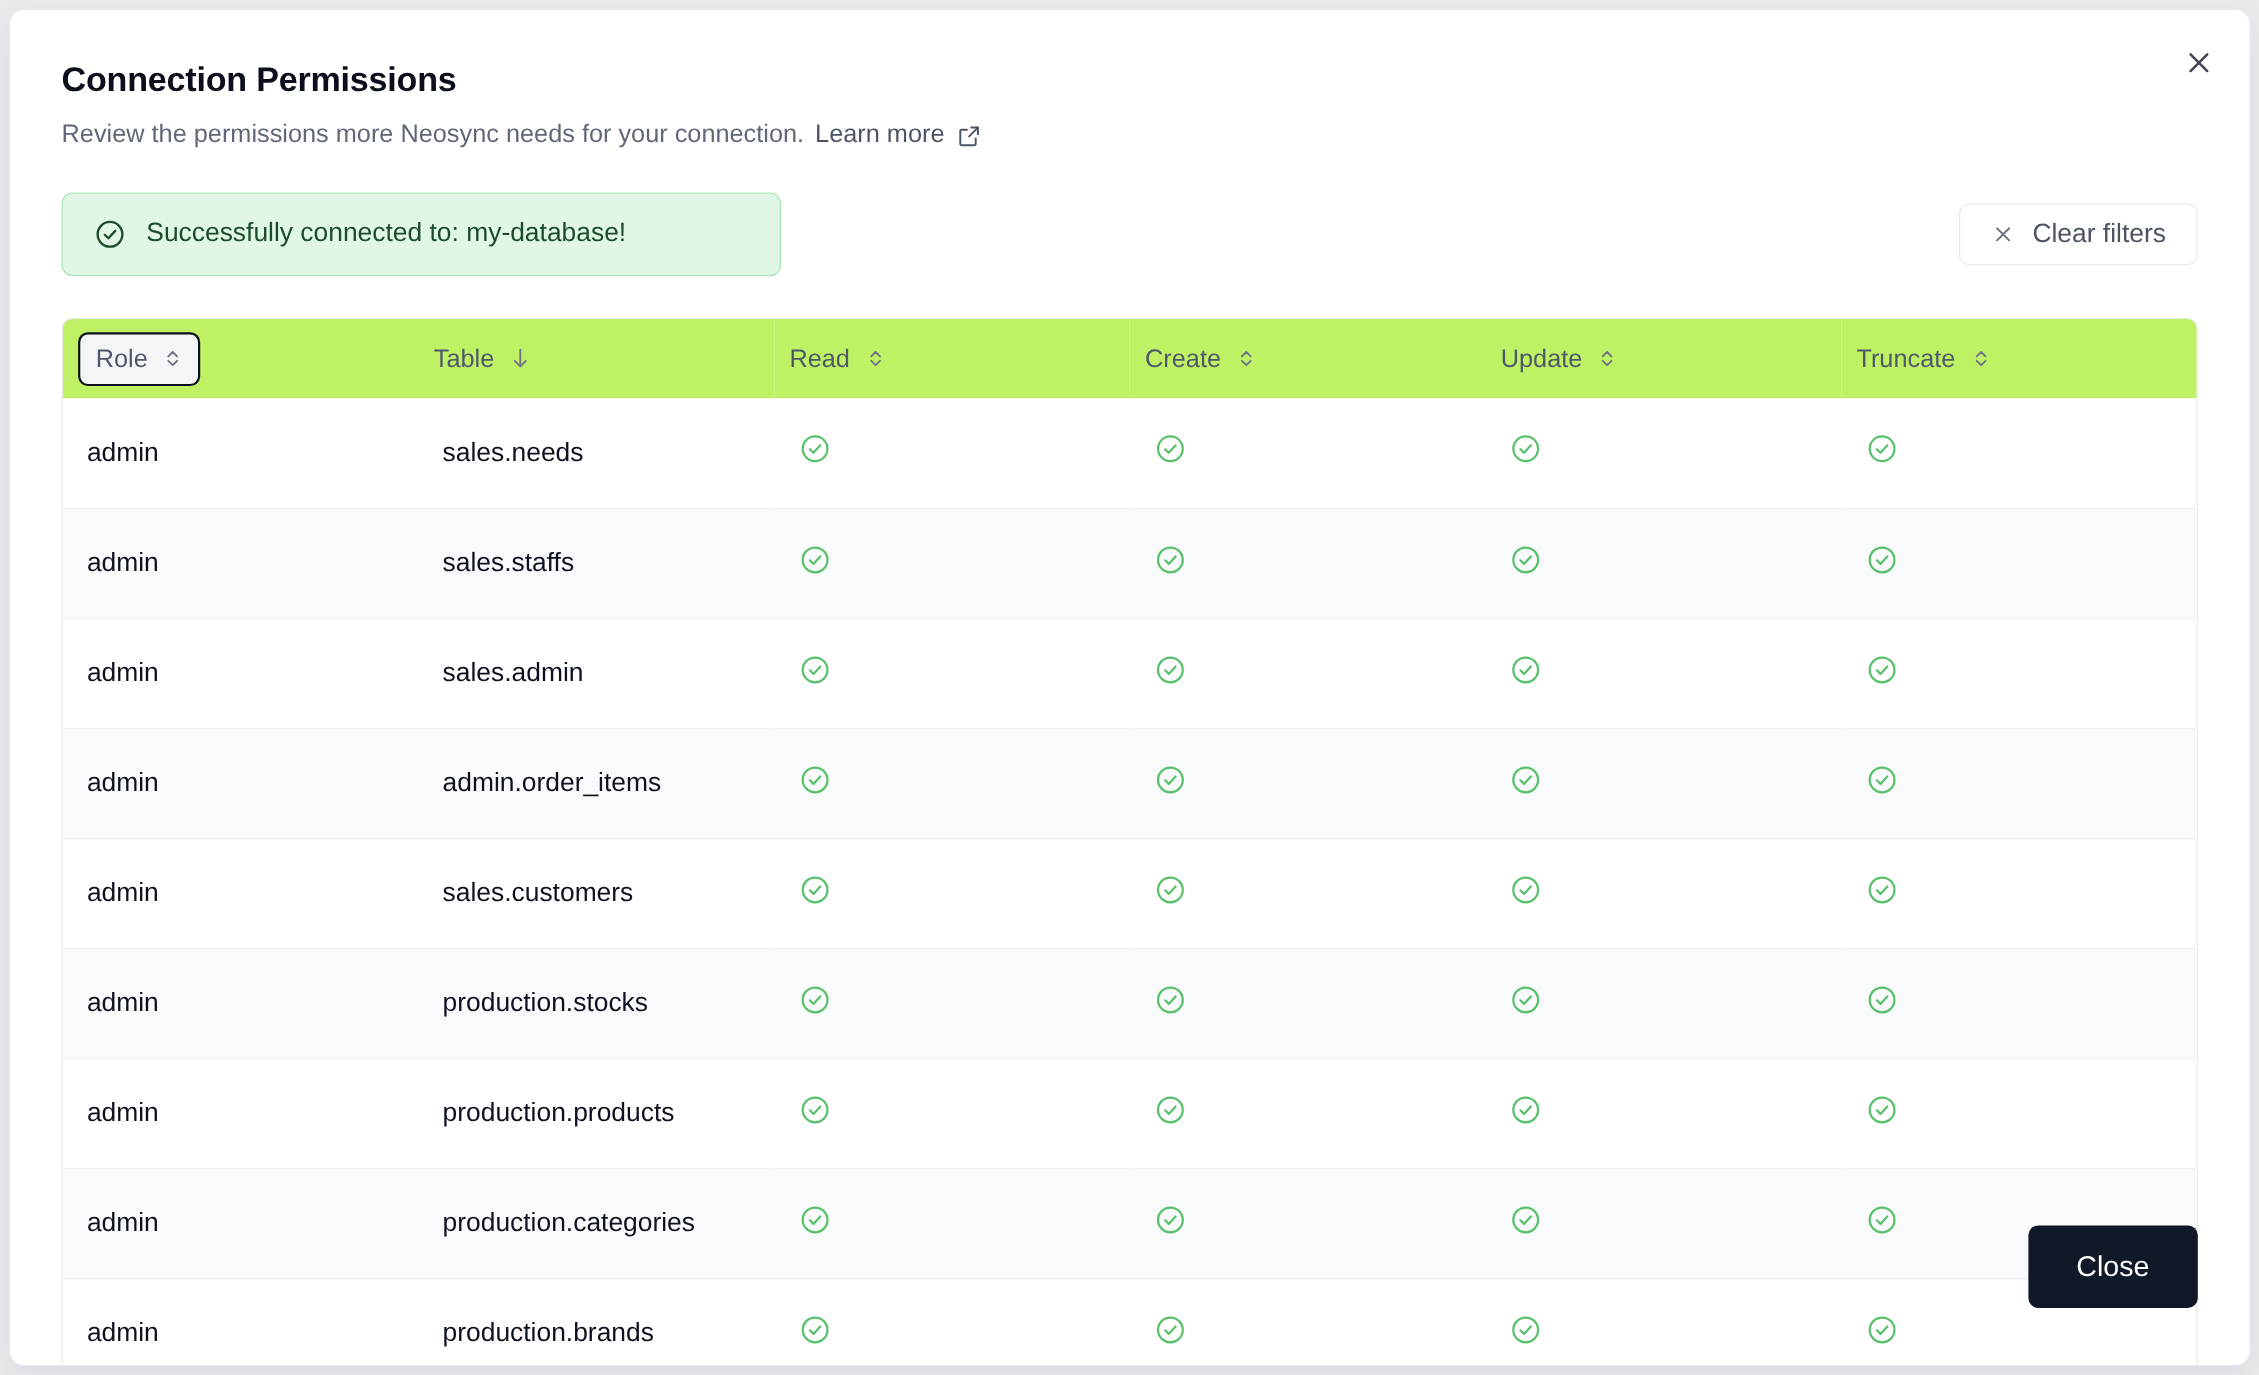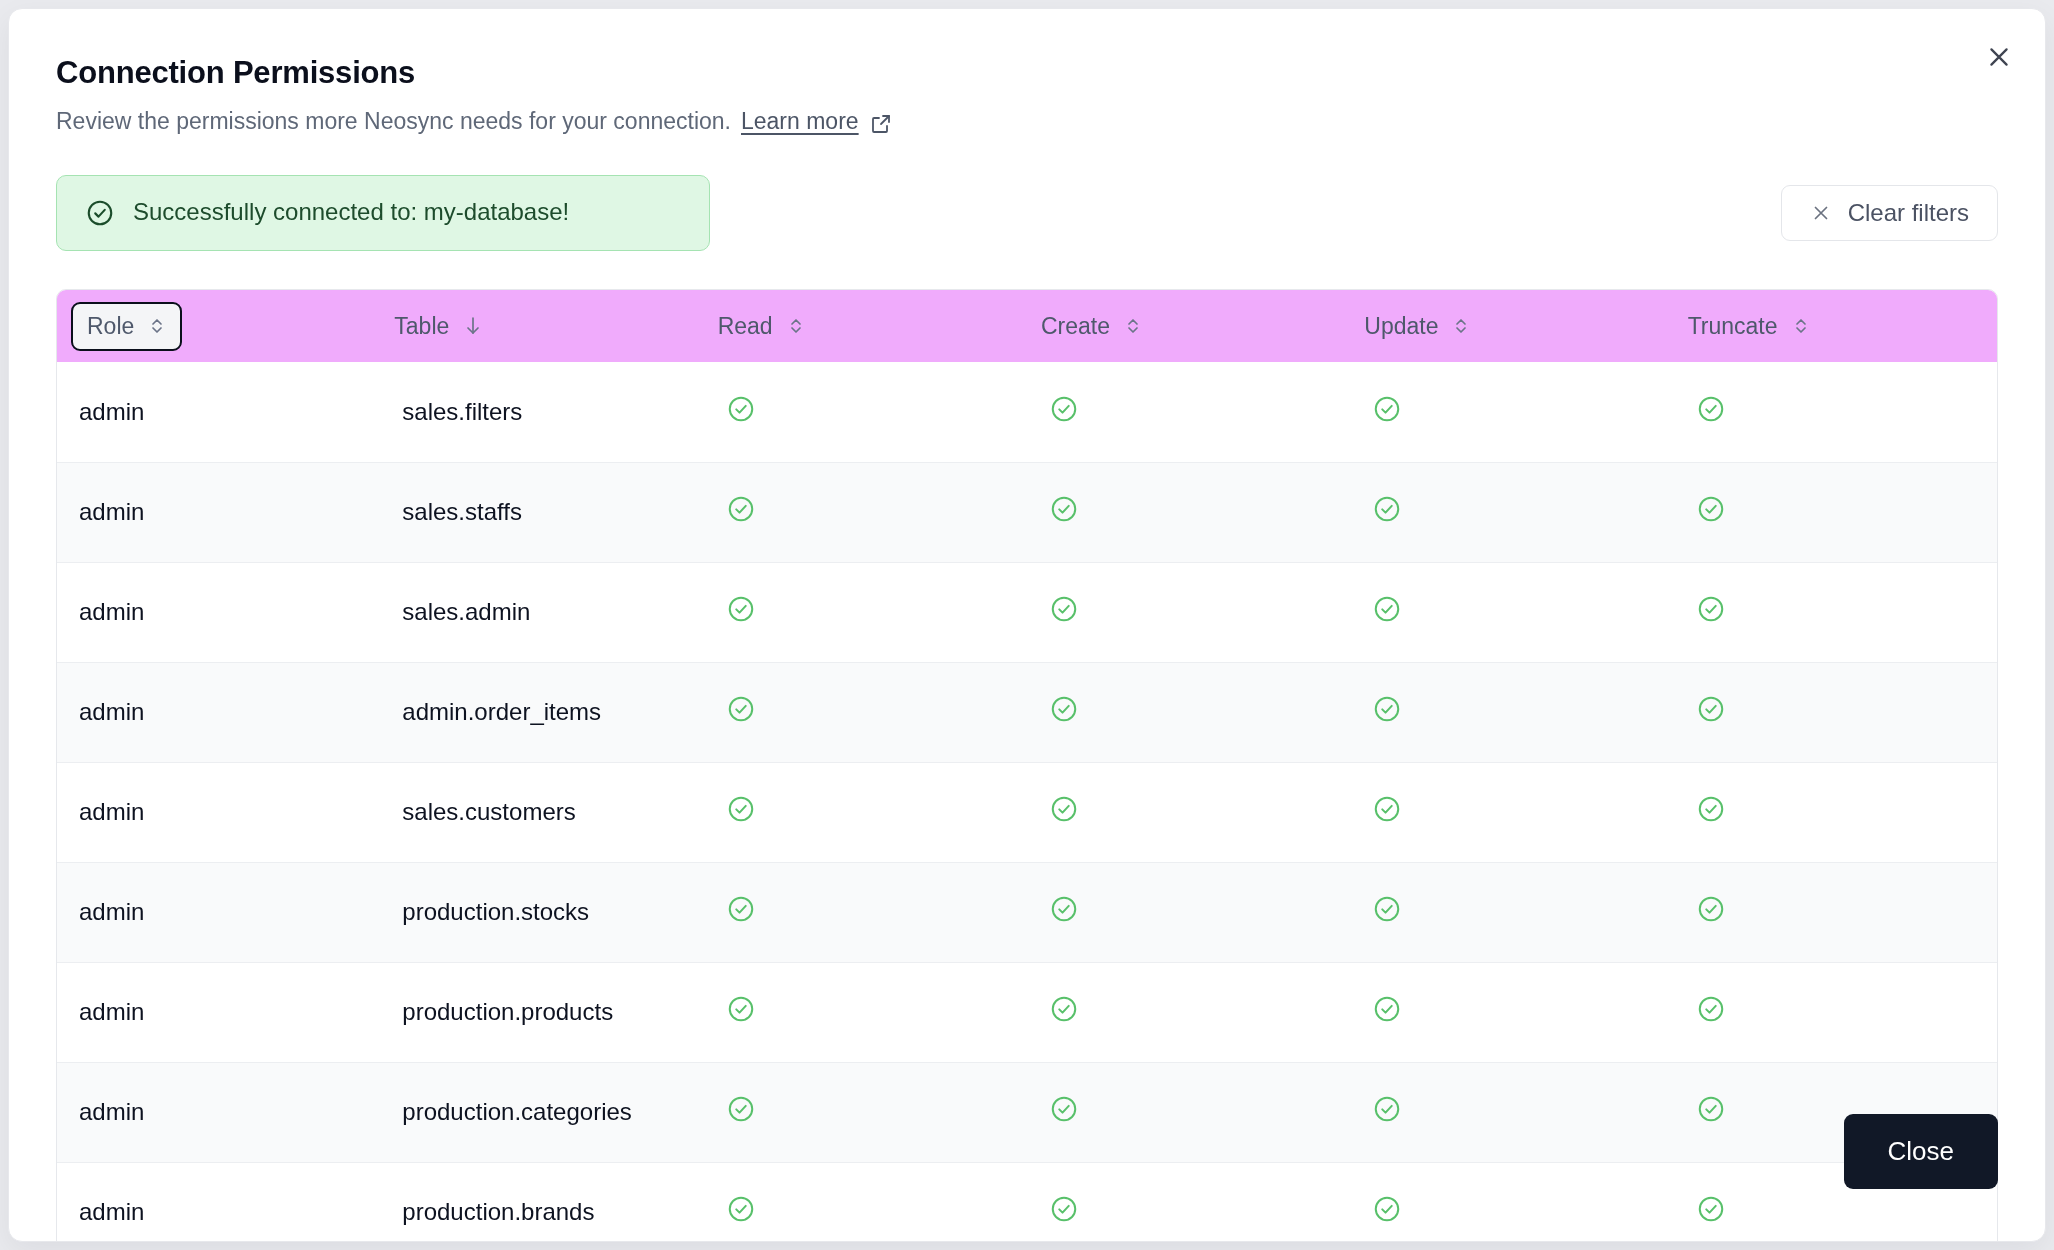--- a/index.html
+++ b/index.html
@@ -55,21 +55,20 @@
     font-size: 23px;
     color: #5f6878;
     display: flex;
     align-items: center;
     gap: 0px;
     line-height: 1.3;
   }
   .subtitle-text { color: #5f6878; }
   .learn-more {
     color: #4c5566;
-    text-decoration: underline;
     text-underline-offset: 4px;
     margin-left: 10px;
     cursor: pointer;
   }
   .ext-icon {
     margin-left: 10px;
     display: inline-flex;
     align-items: center;
     color: #4c5566;
     cursor: pointer;
@@ -118,21 +117,21 @@
   
   .table-wrap {
     margin-top: 38px;
     border: 1px solid #e6e8ec;
     border-radius: 10px;
     overflow: hidden;
   }
 
   table { width: 100%; border-collapse: collapse; table-layout: fixed; }
 
-  thead tr { background: #f0abfc; }
+  thead tr { background: #bef264; }
 
   thead th {
     height: 72px;
     text-align: left;
     font-size: 23px;
     font-weight: 400;
     color: #4e586b;
     padding: 0;
     vertical-align: middle;
   }
@@ -308,21 +307,21 @@
                       <path d="M4 12 L8 16 L12 12"></path>
                   </svg>
                 </span>
               </span>
             </th>
           </tr>
         </thead>
         <tbody id="table-body">
             <tr>
               <td><span class="cell-pad">admin</span></td>
-              <td><span class="cell-pad">sales.filters</span></td>
+              <td><span class="cell-pad">sales.needs</span></td>
               <td><span class="check-cell"><span class="check-icon">
                     <svg width="30" height="30" viewBox="0 0 24 24" fill="none" stroke="currentColor" stroke-width="1.6" stroke-linecap="round" stroke-linejoin="round">
                       <circle cx="12" cy="12" r="9"></circle>
                       <path d="M8.2 12.3l2.6 2.6 5-5.4"></path>
                     </svg>
                   </span></span></td>
               <td><span class="check-cell"><span class="check-icon">
                     <svg width="30" height="30" viewBox="0 0 24 24" fill="none" stroke="currentColor" stroke-width="1.6" stroke-linecap="round" stroke-linejoin="round">
                       <circle cx="12" cy="12" r="9"></circle>
                       <path d="M8.2 12.3l2.6 2.6 5-5.4"></path>

